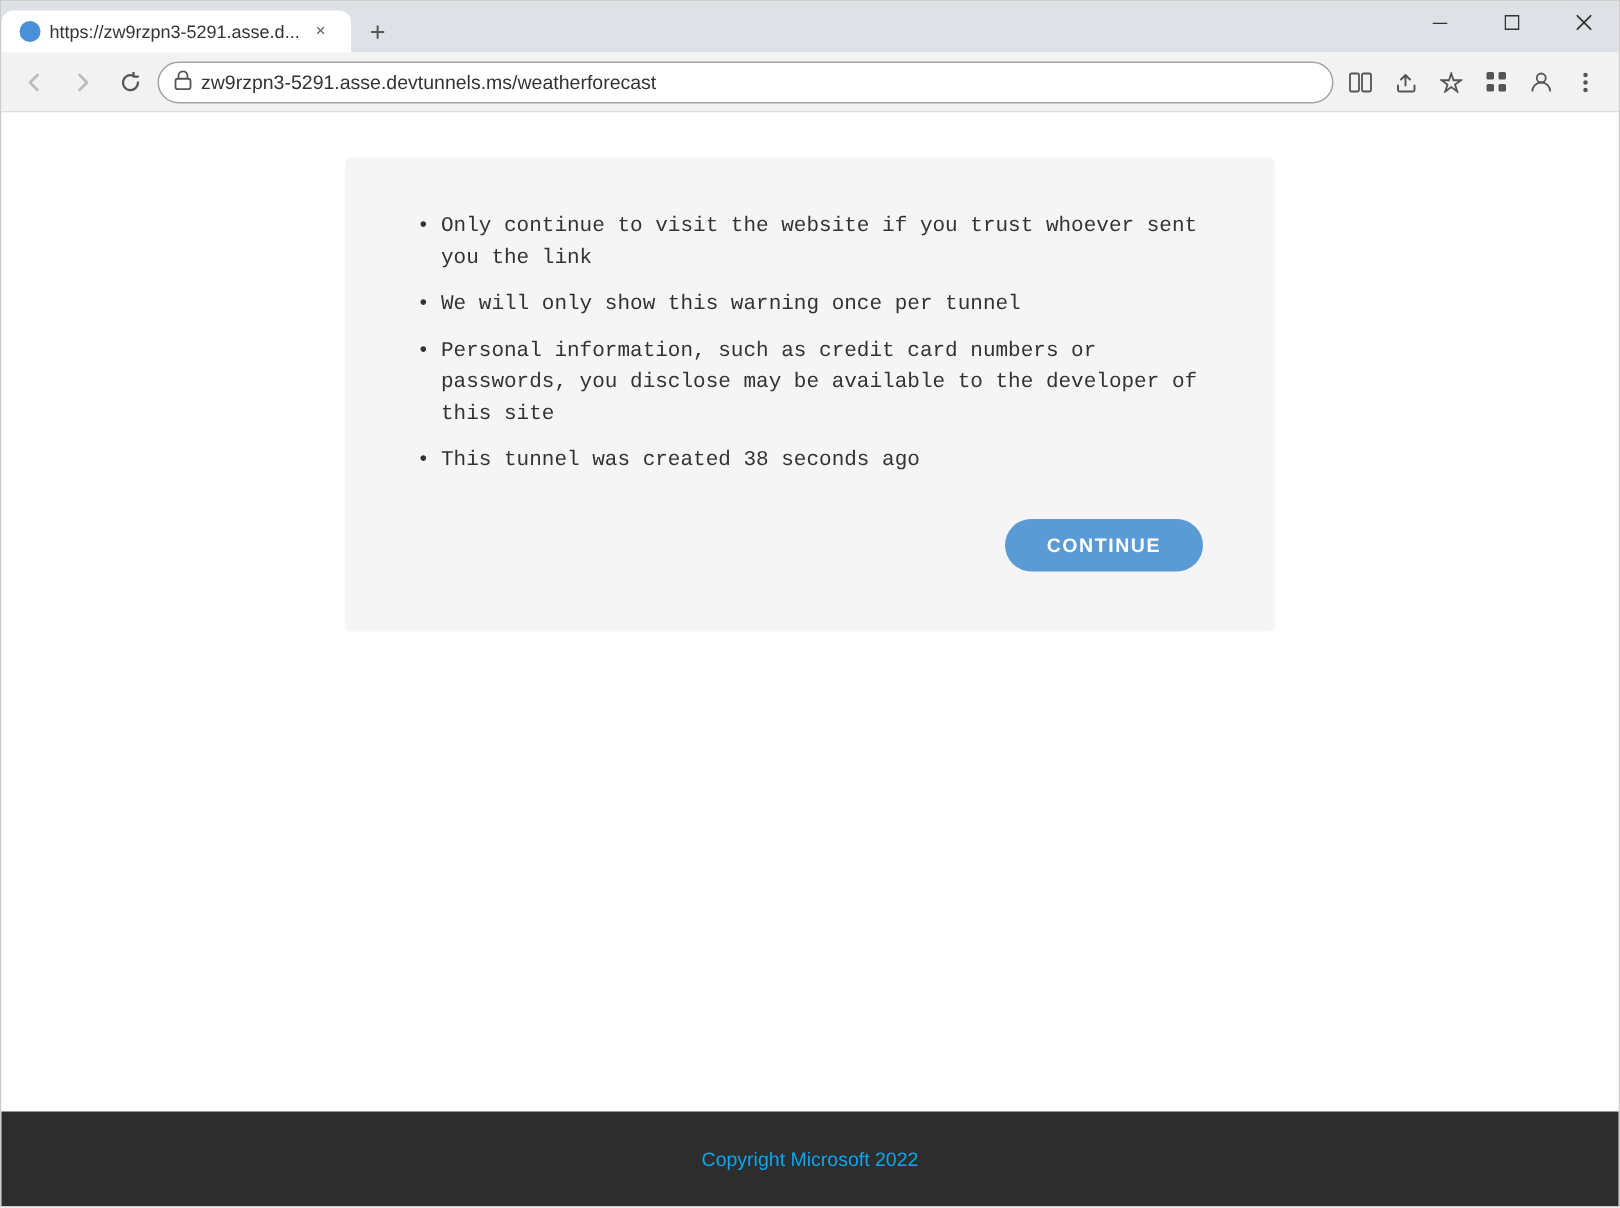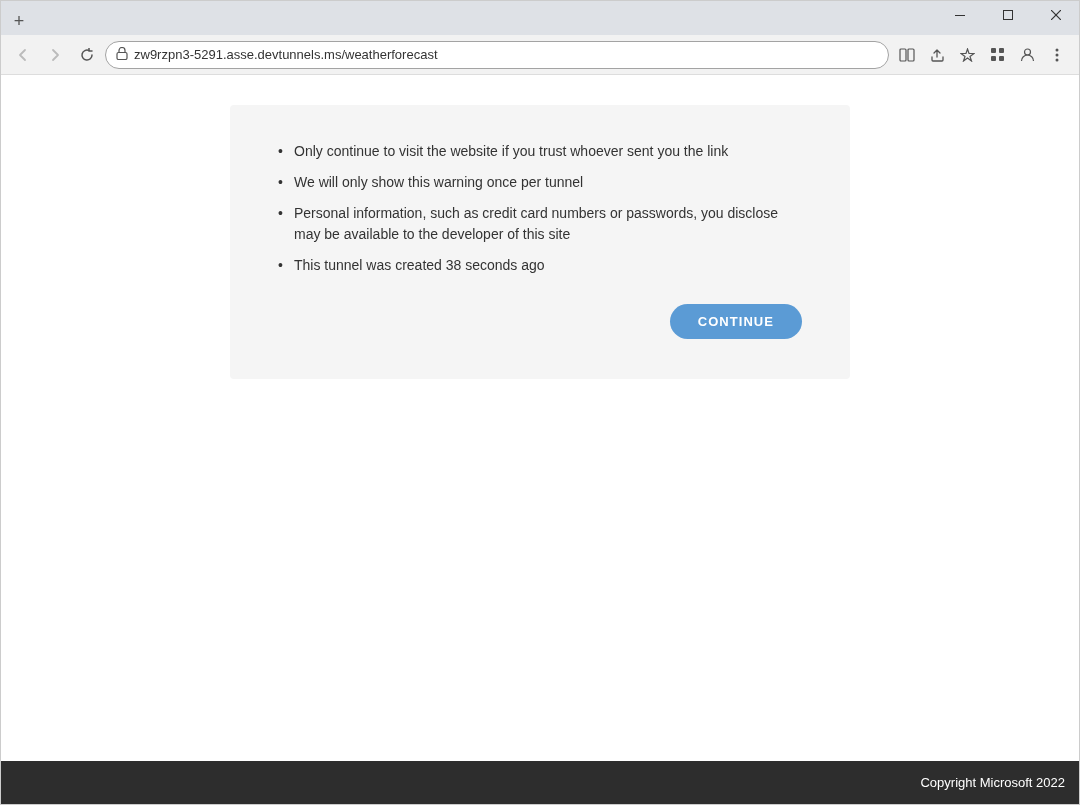--- a/index.html
+++ b/index.html
@@ -181,20 +181,21 @@
       font-weight: 700;
       color: #000;
       text-align: center;
       line-height: 1.35;
       margin-bottom: 22px;
     }
 
     .warning-bullets {
       list-style: none;
       margin-bottom: 28px;
+      font-family: Liberation Mono, monospace;
     }
 
     .warning-bullets li {
       font-size: 14px;
       color: #333;
       margin-bottom: 10px;
       padding-left: 16px;
       position: relative;
       line-height: 1.5;
     }
@@ -235,32 +236,37 @@
       font-size: 13px;
       font-weight: 600;
       letter-spacing: 0.08em;
       cursor: pointer;
       text-transform: uppercase;
     }
 
     
     .page-footer {
       background: #2d2d2d;
-      color: #ffffff;
-      text-align: right;
-      padding: 14px;
+      color: #0ea5e9;
+      text-align: center;
+      padding: 24px;
       font-size: 13px;
     }
   </style>
 </head>
 <body>
 
 <div class="browser-window">
 
   <div style="background:#dee1e6; display:flex; align-items:flex-end; height:34px; padding-top:6px;">
+    <div class="tab">
+      <div class="tab-favicon"></div>
+      <span class="tab-title">https://zw9rzpn3-5291.asse.d...</span>
+      <span class="tab-close">×</span>
+    </div>
     <div class="new-tab-btn">+</div>
     <div style="flex:1;"></div>
     <div class="title-bar-controls">
 
       <div class="title-bar-btn">
         <svg width="10" height="1" viewBox="0 0 10 1">
             <rect width="10" height="1" fill="#333"></rect>
           </svg>
       </div>
 

